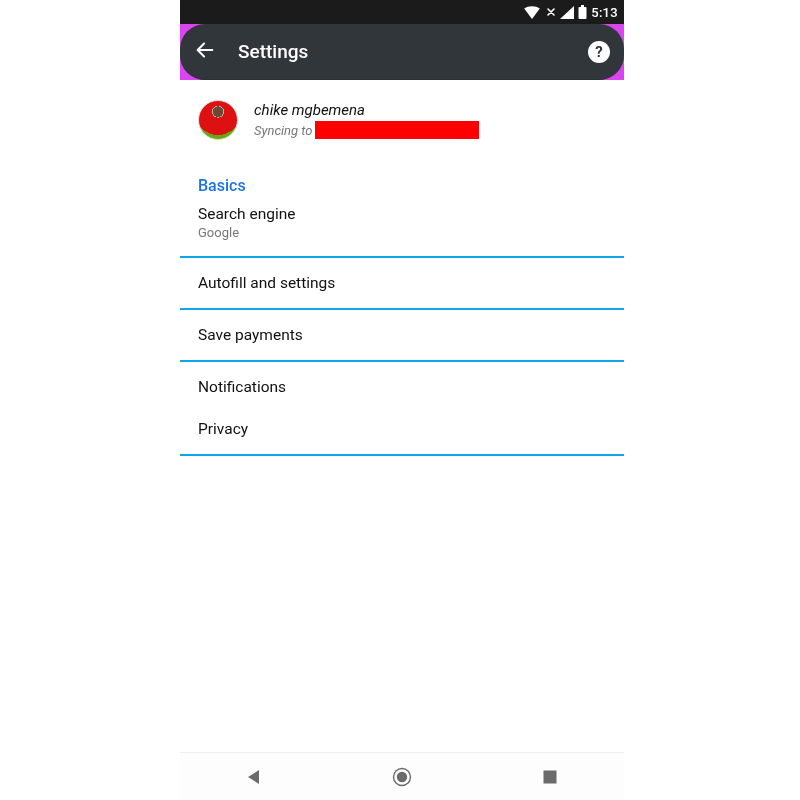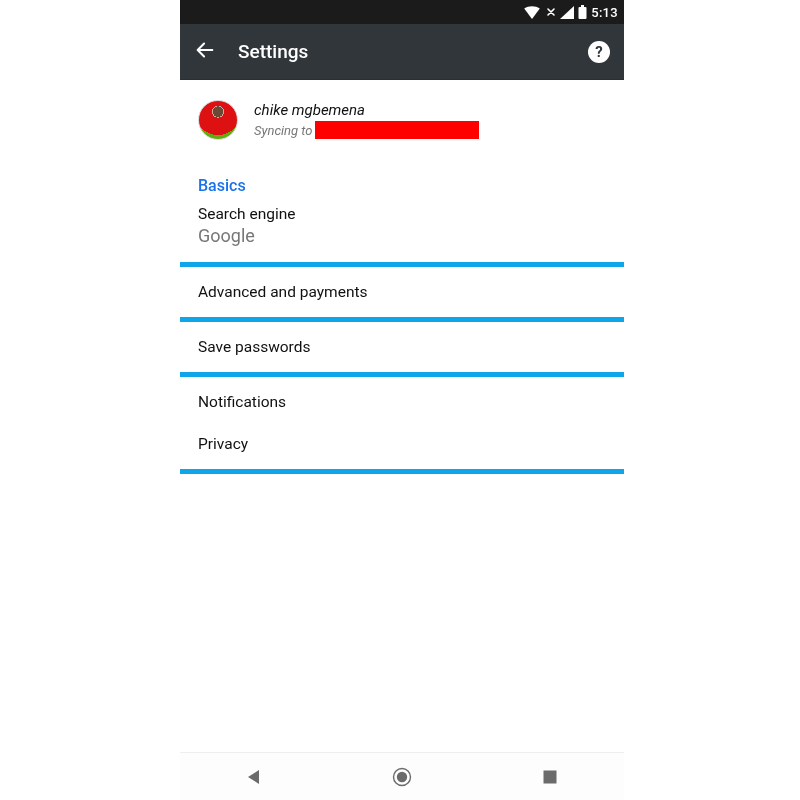--- a/index.html
+++ b/index.html
@@ -38,20 +38,21 @@
   
   .app-bar {
     height: 56px;
     background: #31363a;
     display: flex;
     align-items: center;
     padding: 0 14px;
     gap: 22px;
     color: #ffffff;
     border-bottom: 1px solid #2b2f33;
+    border-radius: 25px;
   }
   .app-bar .title {
     font-size: 19px;
     font-weight: 500;
     flex: 1;
   }
   .help-btn {
     width: 22px; height: 22px;
     border-radius: 50%;
     background: #ffffff;
@@ -97,25 +98,25 @@
   
   .section-header {
     padding: 14px 18px 2px 18px;
     font-size: 16px;
     font-weight: 500;
     color: #1a73e8;
   }
   
   .item {
     padding: 16px 18px 16px 18px;
-    border-bottom: 5px solid #0ea5e9;
+    border-bottom: 2px solid #0ea5e9;
   }
   .item.no-top-gap { padding-top: 8px; }
   .item .primary { font-size: 15.5px; color:#111; }
-  .item .secondary { font-size: 18px; color:#777; margin-top:2px; }
+  .item .secondary { font-size: 13px; color:#777; margin-top:2px; }
   .item.last-visible .secondary { color:#888; }
   
   .nav-bar {
     position:absolute;
     bottom:0; left:0; right:0;
     height:48px;
     background:#fdfdfd;
     border-top:1px solid #eee;
     display:flex;
     align-items:center;
@@ -176,24 +177,24 @@
       </div>
     </div>
 
     <div class="section-header">Basics</div>
 
     <div class="item no-top-gap">
       <div class="primary">Search engine</div>
       <div class="secondary">Google</div>
     </div>
     <div class="item">
-      <div class="primary">Advanced and payments</div>
+      <div class="primary">Autofill and settings</div>
     </div>
     <div class="item">
-      <div class="primary">Save passwords</div>
+      <div class="primary">Save payments</div>
     </div>
     <div class="item" style="border-bottom:none;">
       <div class="primary">Notifications</div>
     </div>
 
 
     <div class="item no-top-gap">
       <div class="primary">Privacy</div>
     </div>
 

